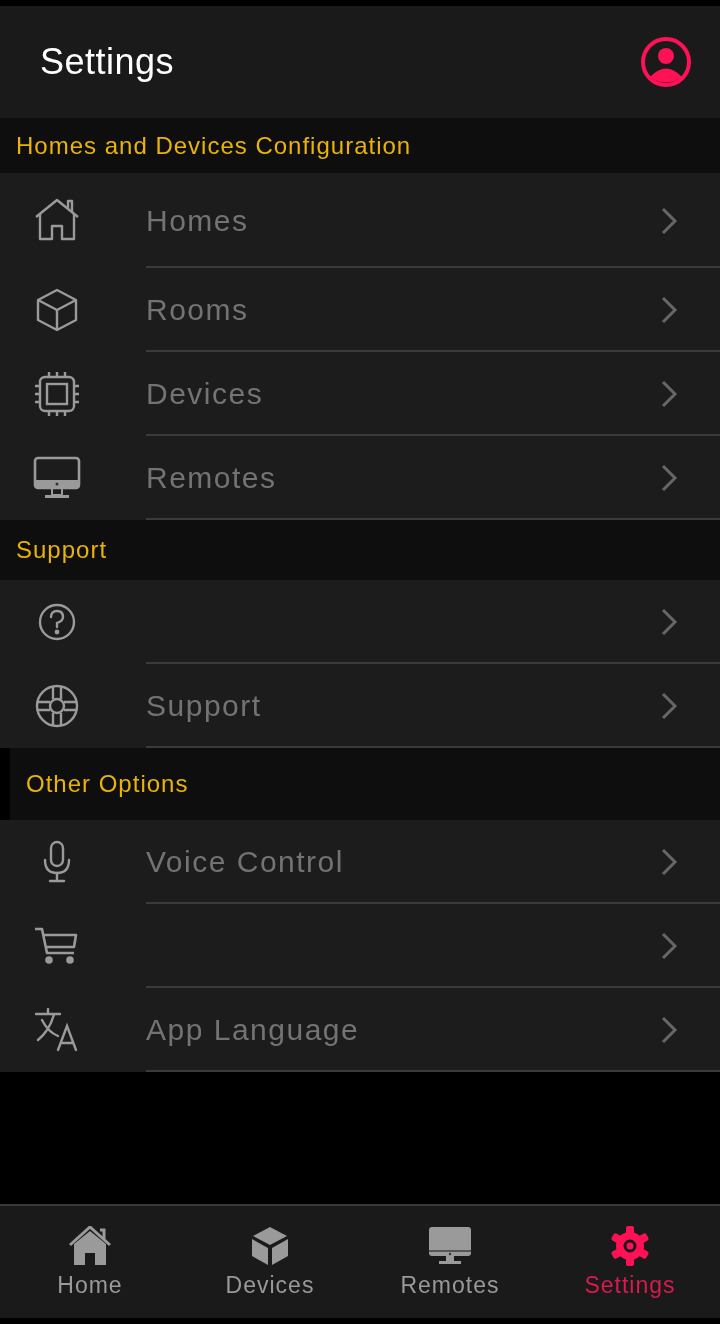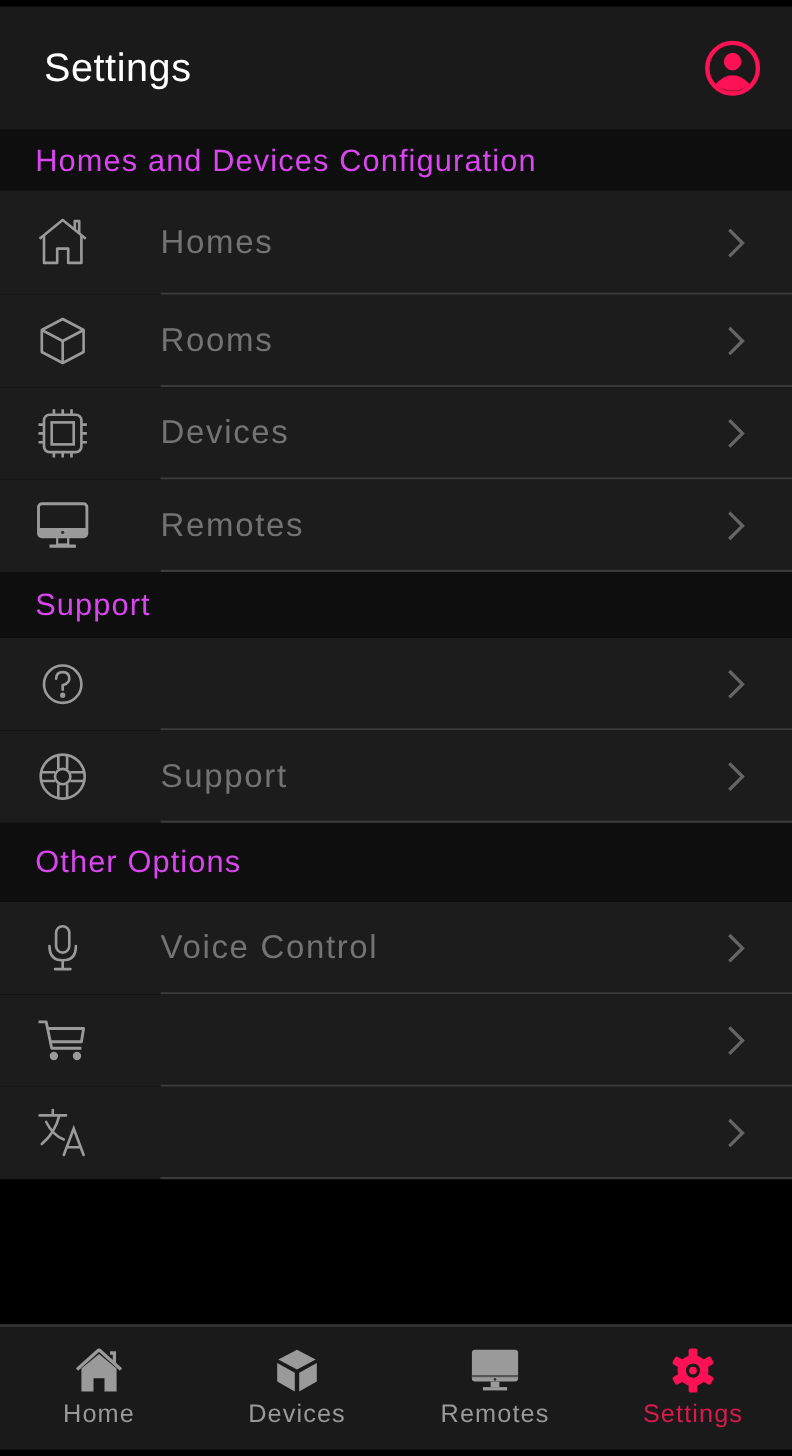--- a/index.html
+++ b/index.html
@@ -1,21 +1,21 @@
 <!DOCTYPE html>
 <html><head>
 <meta charset="utf-8">
 <style>
   html, body { margin:0; padding:0; }
   body { width:720px; height:1324px; background:#000; font-family:"Liberation Sans", sans-serif; overflow:hidden; position:relative; }
   .statusbar { height:6px; background:#000; }
   .header { height:112px; background:#1a1a1a; display:flex; align-items:center; justify-content:space-between; padding:0 28px 0 40px; box-sizing:border-box; }
   .title { color:#fff; font-size:36px; letter-spacing:0.5px; }
   .profile { width:52px; height:52px; cursor:pointer; }
-  .section-header { height:55px; background:#0e0e0e; color:#d946ef; font-size:28px; letter-spacing:1px; display:flex; align-items:center; padding-left:32px; box-sizing:border-box; }
+  .section-header { height:55px; background:#0e0e0e; color:#eab308; font-size:24px; letter-spacing:1px; display:flex; align-items:center; padding-left:16px; box-sizing:border-box; }
   .item { height:84px; background:#1c1c1c; position:relative; display:flex; align-items:center; cursor:pointer; }
   .item .icon { position:absolute; left:32px; top:50%; transform:translateY(-50%); width:50px; height:50px; display:flex; align-items:center; justify-content:center; }
   .item .label { position:absolute; left:146px; color:#737373; font-size:30px; letter-spacing:1.5px; }
   .item .chevron { position:absolute; right:42px; width:18px; height:30px; }
   .item .divider { position:absolute; left:146px; right:0; bottom:0; height:2px; background:#3a3a3a; }
   .first { height:95px; }
   .tabbar { position:absolute; left:0; right:0; top:1204px; height:112px; background:#1a1a1a; border-top:2px solid #3a3a3a; display:flex; }
   .tab { flex:1; display:flex; flex-direction:column; align-items:center; justify-content:center; cursor:pointer; }
   .tab .ticon { width:44px; height:40px; display:flex; align-items:center; justify-content:center; }
   .tab .tlabel { color:#999; font-size:23px; margin-top:6px; letter-spacing:1px; }
@@ -124,21 +124,21 @@
         <path d="M19 3 V16 M27 3 V16 M19 30 V43 M27 30 V43 M3 19 H16 M3 27 H16 M30 19 H43 M30 27 H43"></path>
       </svg>
   </span>
   <span class="label">Support</span>
   <svg class="chevron" viewBox="0 0 18 30">
       <path d="M3 3 L15 15 L3 27" fill="none" stroke="#666" stroke-width="3"></path>
     </svg>
   <div class="divider"></div>
 </div>
 
-<div class="section-header" style="height:72px;">Other Options</div>
+<div class="section-header" style="height:72px;margin-left:10px;">Other Options</div>
 
 <div class="item">
   <span class="icon">
     <svg width="32" height="44" viewBox="0 0 32 44" fill="none" stroke="#9a9a9a" stroke-width="2.4" stroke-linecap="round">
         <rect x="10" y="2" width="12" height="24" rx="6"></rect>
         <path d="M4 20 Q4 33 16 33 Q28 33 28 20"></path>
         <path d="M16 33 V40 M9 41 H23"></path>
       </svg>
   </span>
   <span class="label">Voice Control</span>
@@ -163,20 +163,21 @@
   <div class="divider"></div>
 </div>
 
 <div class="item">
   <span class="icon">
     <svg width="46" height="44" viewBox="0 0 46 44" fill="none" stroke="#9a9a9a" stroke-width="2.4" stroke-linecap="round">
         <path d="M2 6 H26 M14 1 V6 M20 6 Q16 22 4 32 M8 12 Q14 24 24 28"></path>
         <path d="M24 42 L33 18 L42 42 M27 35 H39"></path>
       </svg>
   </span>
+  <span class="label">App Language</span>
   <svg class="chevron" viewBox="0 0 18 30">
       <path d="M3 3 L15 15 L3 27" fill="none" stroke="#666" stroke-width="3"></path>
     </svg>
   <div class="divider"></div>
 </div>
 
 <div class="tabbar">
   <div class="tab">
     <span class="ticon">
       <svg width="42" height="40" viewBox="0 0 42 40">

